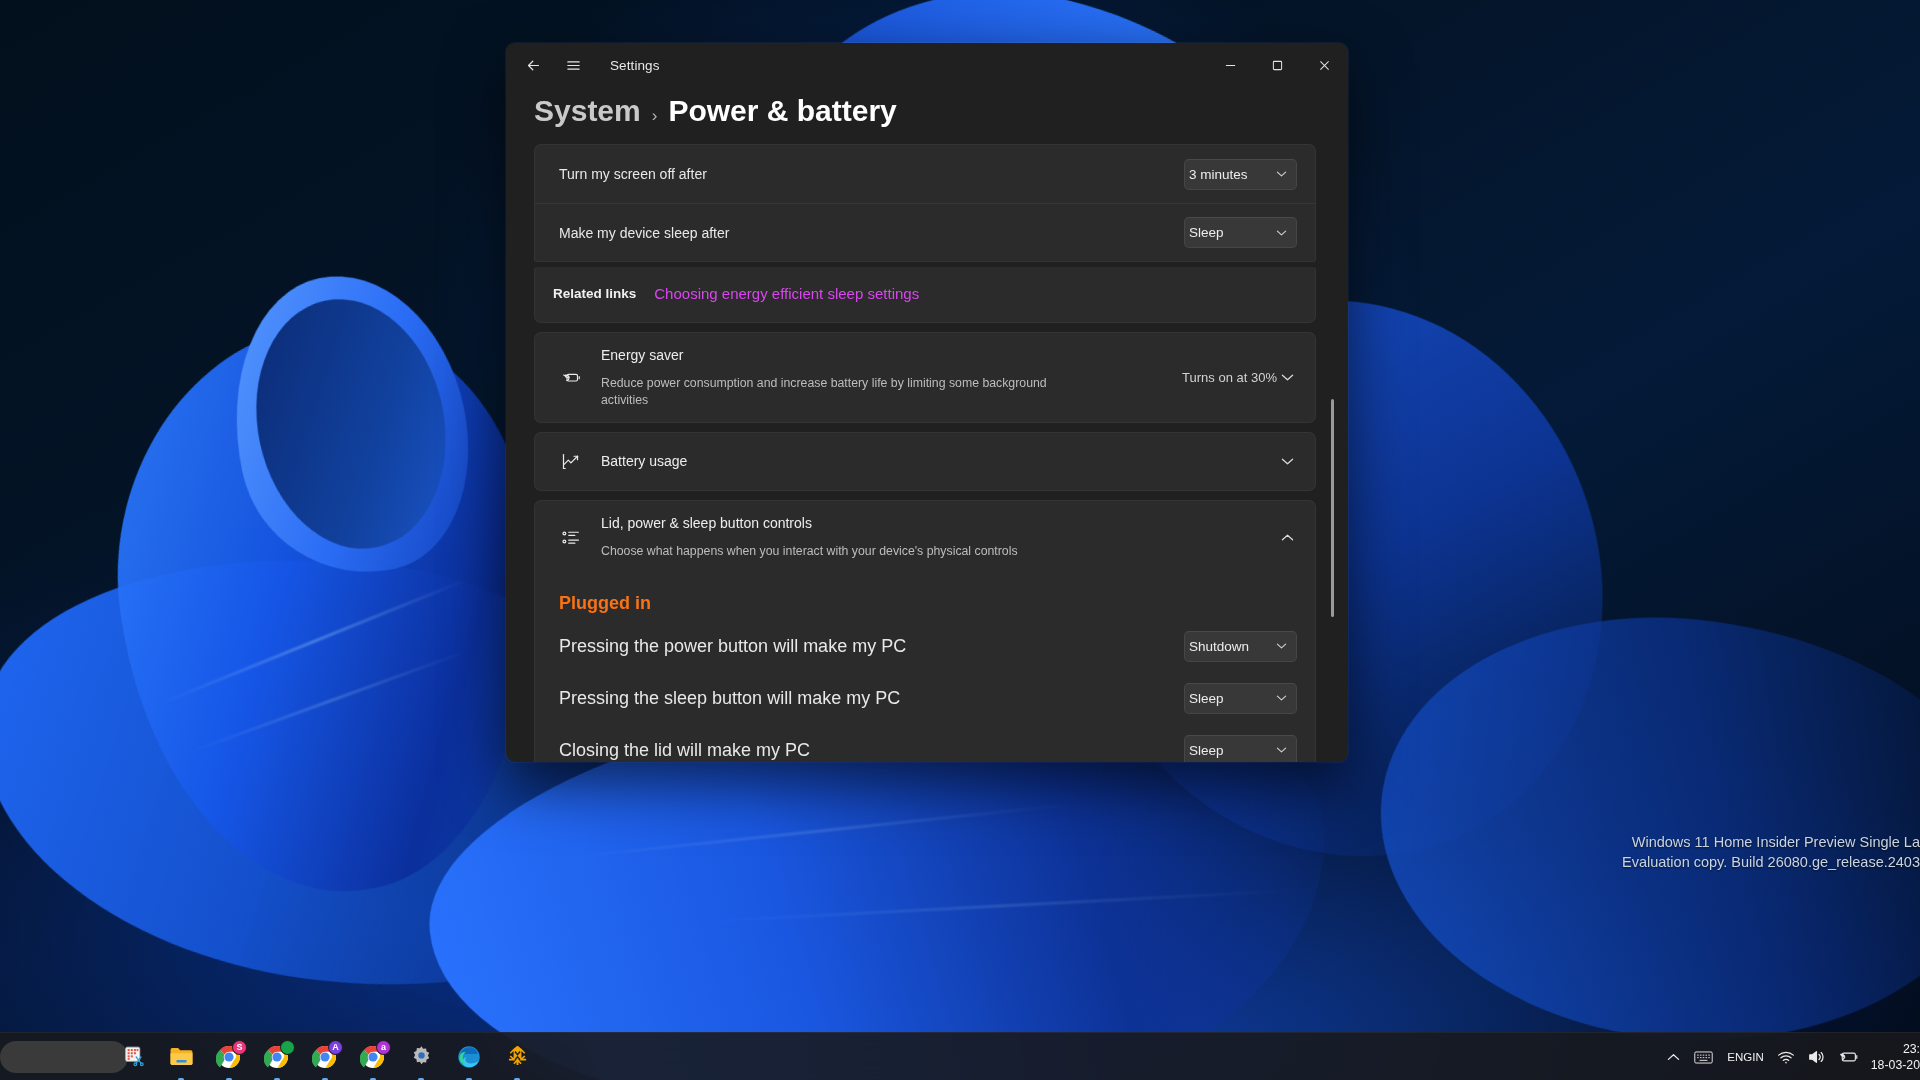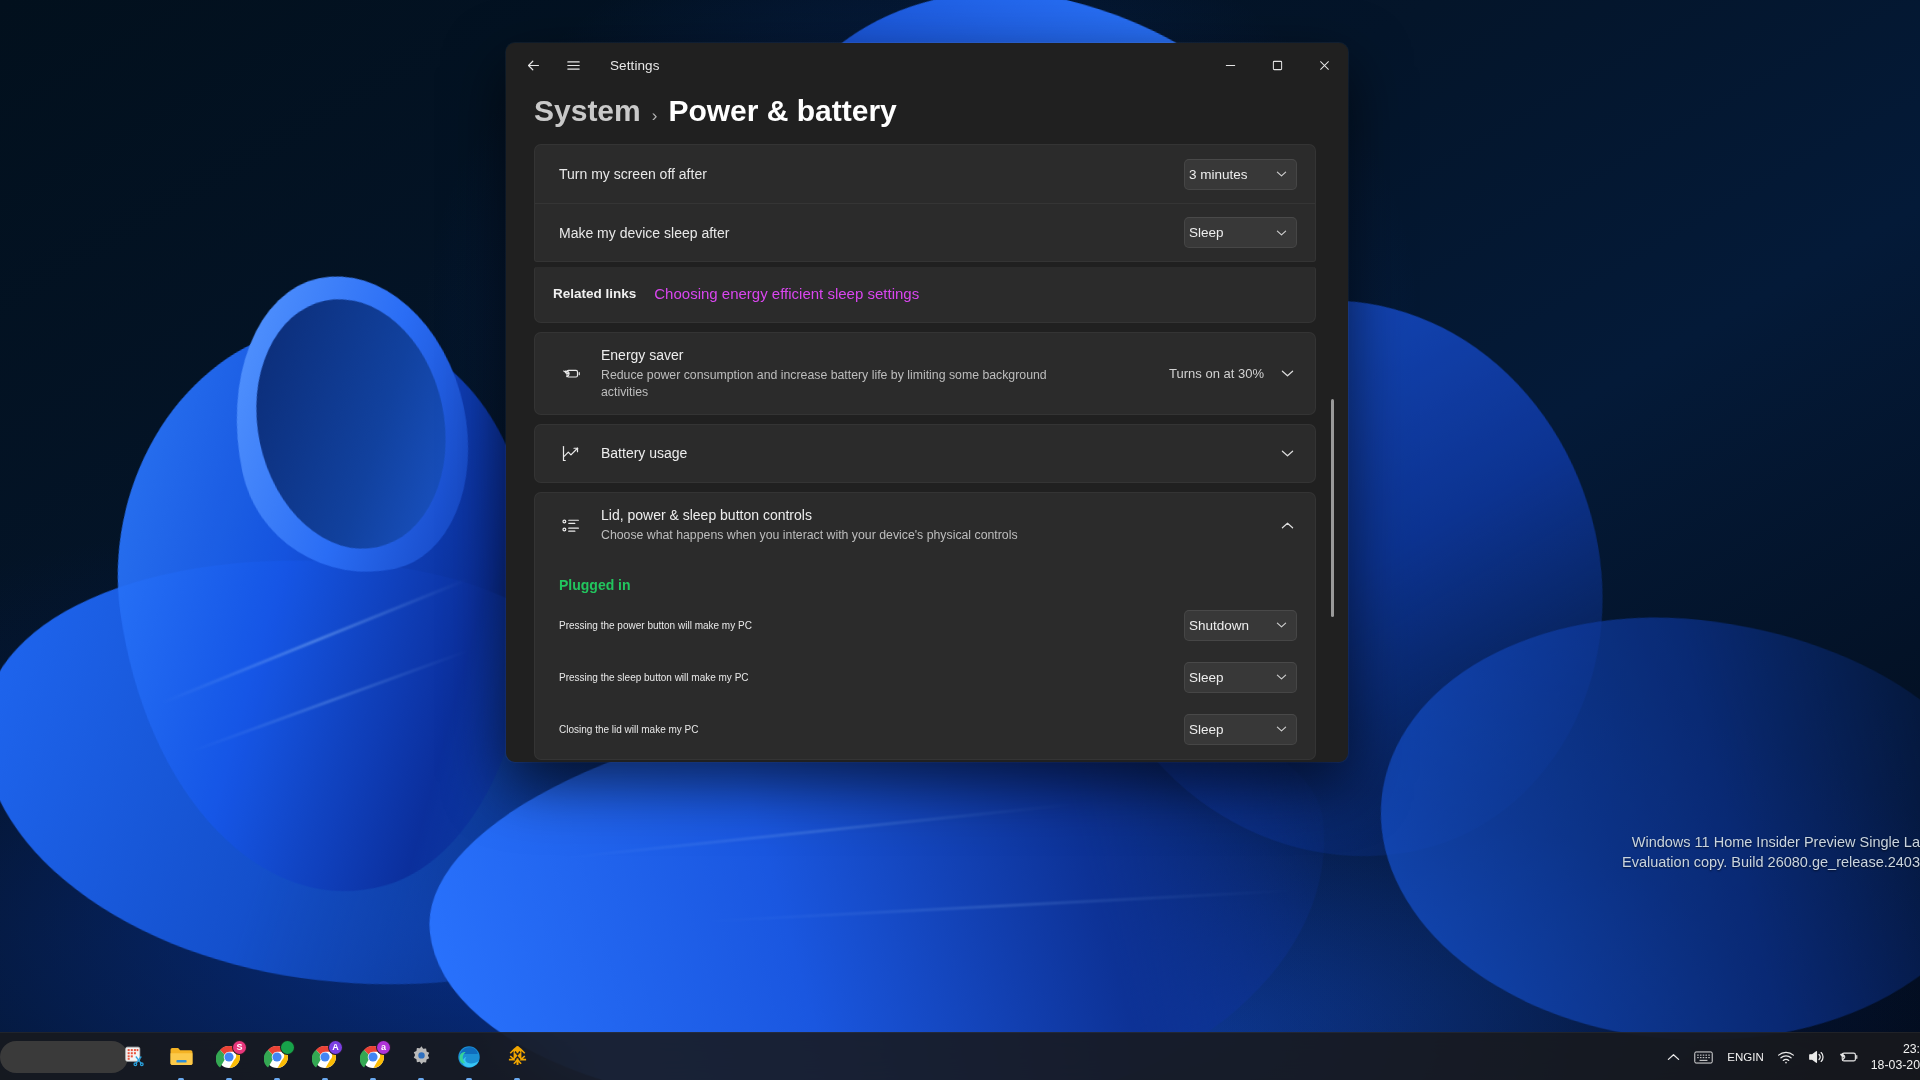--- a/index.html
+++ b/index.html
@@ -155,28 +155,28 @@
   }
   .related-label { font-size:13.5px; color:#f0f0f0; font-weight:700; }
   .related-link { font-size:15px; color:#d946ef; cursor:pointer; }
 
   .exp-card { background:#2b2b2b; border-radius:7px; margin-bottom:9px;
               border:1px solid rgba(255,255,255,.045); }
   .exp-head { display:flex; align-items:center; padding:13px 18px 13px 22px; cursor:pointer; gap:18px; }
   .exp-icon { flex:0 0 26px; width:26px; display:flex; align-items:center; justify-content:center; color:#eaeaea; }
   .exp-text { flex:1 1 auto; }
   .exp-title { font-size:14px; color:#ededed; line-height:19px; }
-  .exp-sub { font-size:12.3px; color:#bdbdbd; line-height:17px; margin-top:2px; max-width:470px; }
-  .exp-right { display:flex; align-items:center; gap:17px; color:#d2d2d2; font-size:13px; }
+  .exp-sub { font-size:12.3px; color:#bdbdbd; line-height:17px; margin-top:10px; max-width:470px; }
+  .exp-right { display:flex; align-items:center; gap:4px; color:#d2d2d2; font-size:13px; }
   .exp-chev { color:#dcdcdc; font-size:12px; width:16px; text-align:center; }
 
   .exp-body { padding:6px 0 4px 0; }
-  .subhead { font-size:14px; font-weight:700; color:#22c55e; padding:14px 24px 6px 24px; }
+  .subhead { font-size:18px; font-weight:700; color:#f97316; padding:14px 24px 6px 24px; }
   .sub-row { display:flex; align-items:center; min-height:52px; padding:0 18px 0 24px; }
-  .sub-row .row-label { font-size:10px; }
+  .sub-row .row-label { font-size:18px; }
 
   
   #taskbar {
     position:absolute; left:0; right:0; bottom:0; height:48px;
     background:rgba(24,25,28,.88);
     backdrop-filter:blur(28px);
     border-top:1px solid rgba(255,255,255,.05);
     display:flex; align-items:center;
   }
   #search-pill {

